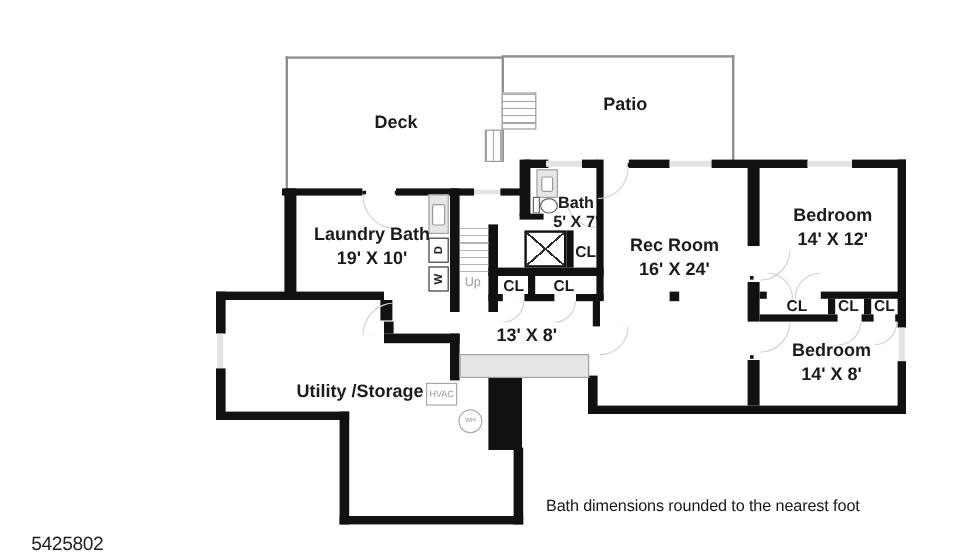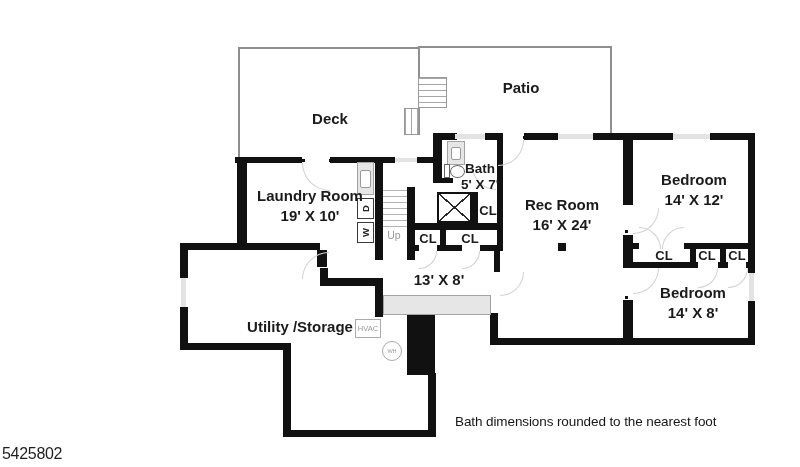--- a/index.html
+++ b/index.html
@@ -35,21 +35,21 @@
   .fixture{position:absolute;background:var(--fix);border:1px solid #a3a3a3;}
   .hvac{position:absolute;border:1px solid #aaa;color:var(--muted);font-size:7.5px;display:flex;align-items:center;justify-content:center;background:#fff;}
   .wh{position:absolute;border:1px solid #aaa;border-radius:50%;color:var(--muted);font-size:5.5px;display:flex;align-items:center;justify-content:center;background:#fff;}
   .appl{position:absolute;border:1.5px solid #3a3a3a;background:#fff;display:flex;align-items:center;justify-content:center;font-size:9.5px;font-weight:600;color:#222;}
   .appl span{transform:rotate(-90deg);display:block;}
   .inner{position:absolute;background:#fff;border:1px solid #9a9a9a;border-radius:2px;}
   .toilet-bowl{position:absolute;background:#fff;border:1.2px solid #666;border-radius:50%;}
   .toilet-tank{position:absolute;background:#fff;border:1.2px solid #666;}
   .col{position:absolute;background:var(--wall);}
   .footer{position:absolute;color:#161616;font-size:13.5px;font-weight:400;letter-spacing:-0.1px;}
-  .listing{position:absolute;color:#1f1f1f;font-size:16px;font-weight:400;letter-spacing:-0.3px;}
+  .listing{position:absolute;color:#1f1f1f;font-size:16px;font-weight:400;letter-spacing:-0.3px;margin-left:24px;}
 </style>
 </head>
 <body>
 
 <div class="plan">
 
   <div class="gl" style="left:238px;top:47px;width:182px;height:2px"></div>
   <div class="gl" style="left:238px;top:47px;width:2px;height:110px"></div>
   <div class="gl" style="left:418px;top:47px;width:2px;height:88px"></div>
   <div class="gl" style="left:418px;top:46px;width:194px;height:2px"></div>
@@ -157,25 +157,25 @@
   <div class="fixture" style="left:357px;top:162px;width:17px;height:33px"></div>
   <div class="inner" style="left:360px;top:170px;width:11px;height:18px"></div>
   <div class="appl" style="left:357px;top:198px;width:17px;height:21px">
       <span>D</span>
     </div>
   <div class="appl" style="left:357px;top:222px;width:17px;height:21px">
       <span>W</span>
     </div>
   <div class="col" style="left:558px;top:243px;width:8px;height:8px"></div>
 
-  <div class="lbl" style="left:330px;top:119px">Deck</div>
+  <div class="lbl" style="left:330px;top:103px">Deck</div>
   <div class="lbl" style="left:521px;top:88px">Patio</div>
 
   <div class="lbl" style="left:310px;top:206px">
-    <span style="display:block">Laundry Room</span>
+    <span style="display:block">Laundry Bath</span>
     <span style="display:block">19' X 10'</span>
   </div>
   <div class="lbl sm" style="left:480px;top:177px">
     <span style="display:block">Bath</span>
     <span style="display:block">5' X 7'</span>
   </div>
   <div class="lbl" style="left:562px;top:215px">
     <span style="display:block">Rec Room</span>
     <span style="display:block">16' X 24'</span>
   </div>

